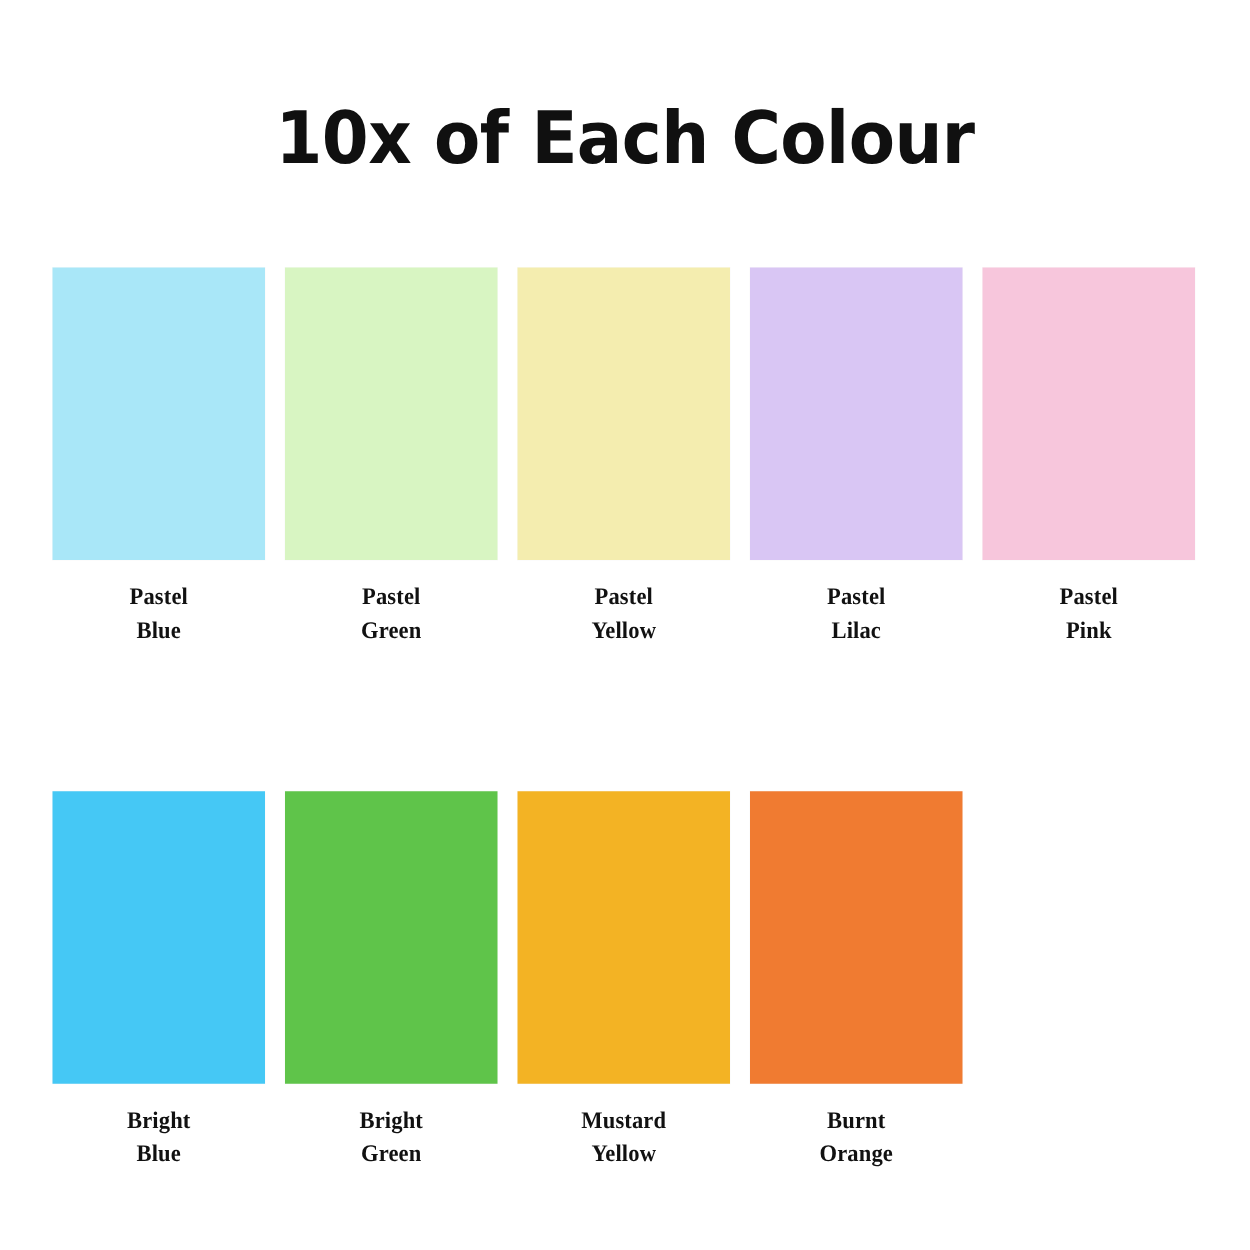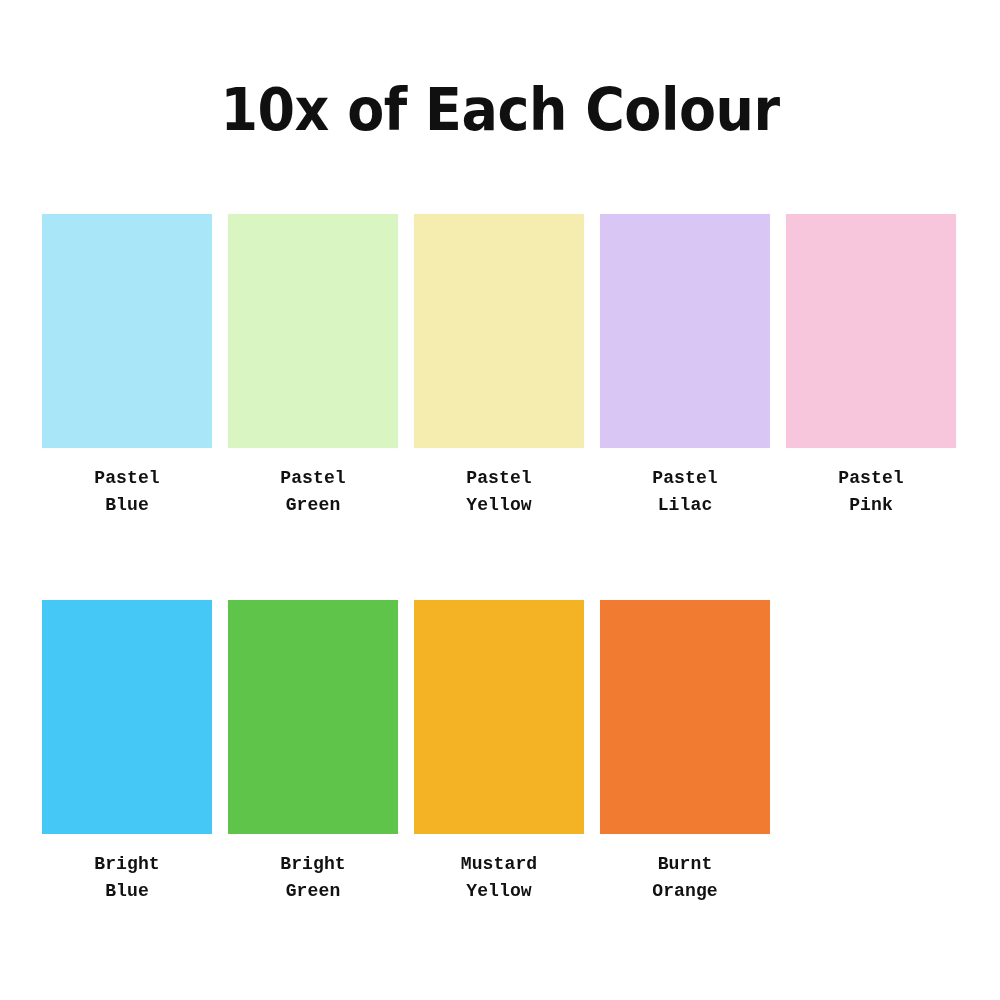--- a/index.html
+++ b/index.html
@@ -45,21 +45,21 @@
   .swatch-row {
     position: absolute;
     left: 42px;
     width: 916px;
     display: flex;
     flex-direction: row;
     justify-content: flex-start;
     align-items: flex-start;
   }
   #row-pastel  { top: 214px; }
-  #row-bright  { top: 600px; }
+  #row-bright  { top: 633px; }
 
   .swatch-cell {
     width: 170px;
     margin-right: 16px;
     display: flex;
     flex-direction: column;
     align-items: center;
   }
   .swatch-cell:last-child { margin-right: 0; }
 
@@ -67,21 +67,21 @@
     width: 170px;
     height: 234px;
     display: block;
     box-shadow: 0 0 0 0.5px rgba(0,0,0,0.02);
   }
 
   .swatch-label {
     margin-top: 17px;
     width: 170px;
     text-align: center;
-    font-family: Liberation Mono, monospace;
+    font-family: Liberation Serif, serif;
     font-size: 19px;
     font-weight: bold;
     color: #111111;
     line-height: 1.42;
     letter-spacing: 0.1px;
   }
   .swatch-label .ln {
     display: block;
     transform: scaleX(0.95);
     transform-origin: 50% 50%;

